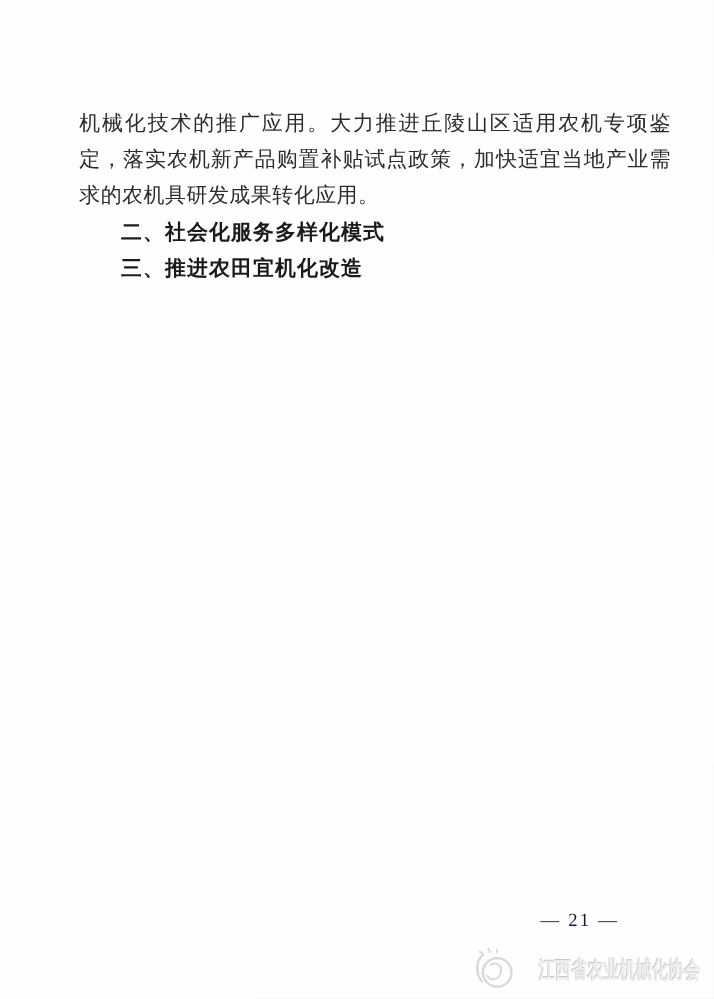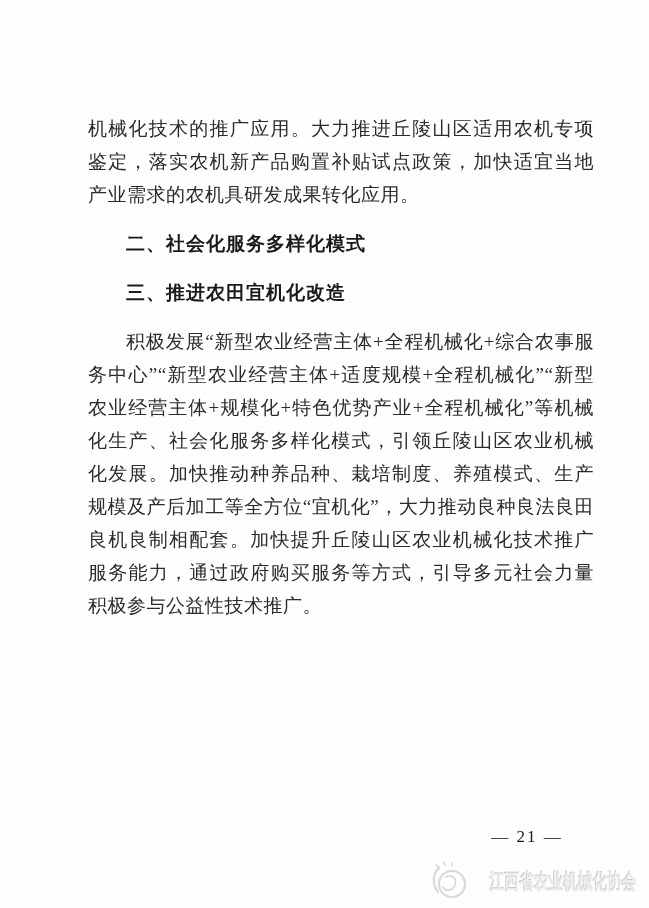--- a/index.html
+++ b/index.html
@@ -19,21 +19,21 @@
     top: 96px;
     width: 538px;
     font-size: 19px;
     line-height: 33px;
     color: #2b2b2b;
     text-align: justify;
     text-justify: inter-character;
     word-break: break-all;
     letter-spacing: 0.5px;
   }
-  .body-text p { margin: 16px; }
+  .body-text p { margin: 0; }
   .para-indent { text-indent: 2em; }
   .section-heading {
     font-family: "Liberation Sans", "DejaVu Sans", sans-serif;
     font-size: 19px;
     line-height: 33px;
     font-weight: bold;
     color: #1a1a1a;
     text-indent: 2em;
     letter-spacing: 1px;
   }
@@ -80,21 +80,20 @@
 <div class="page">
 
   <div class="body-text">
     <p>机械化技术的推广应用。大力推进丘陵山区适用农机专项鉴定，落实农机新产品购置补贴试点政策，加快适宜当地产业需求的农机具研发成果转化应用。</p>
 
     <p class="section-heading">二、社会化服务多样化模式</p>
 
 
     <p class="section-heading">三、推进农田宜机化改造</p>
 
-    <p class="para-indent">积极发展“新型农业经营主体+全程机械化+综合农事服务中心”“新型农业经营主体+适度规模+全程机械化”“新型农业经营主体+规模化+特色优势产业+全程机械化”等机械化生产、社会化服务多样化模式，引领丘陵山区农业机械化发展。加快推动种养品种、栽培制度、养殖模式、生产规模及产后加工等全方位“宜机化”，大力推动良种良法良田良机良制相配套。加快提升丘陵山区农业机械化技术推广服务能力，通过政府购买服务等方式，引导多元社会力量积极参与公益性技术推广。</p>
   </div>
 
   <div class="page-number">— 21 —</div>
 
   <div class="footer">
     <span class="logo-wrap">
       <svg width="44" height="46" viewBox="0 0 44 46" xmlns="http://www.w3.org/2000/svg">
         <g fill="none" stroke="#d9d9d9" stroke-width="2.2" stroke-linecap="round">
           <path d="M13 9 C6.5 14.5, 6 26, 12 33"></path>
           <circle cx="26" cy="25" r="13"></circle>

